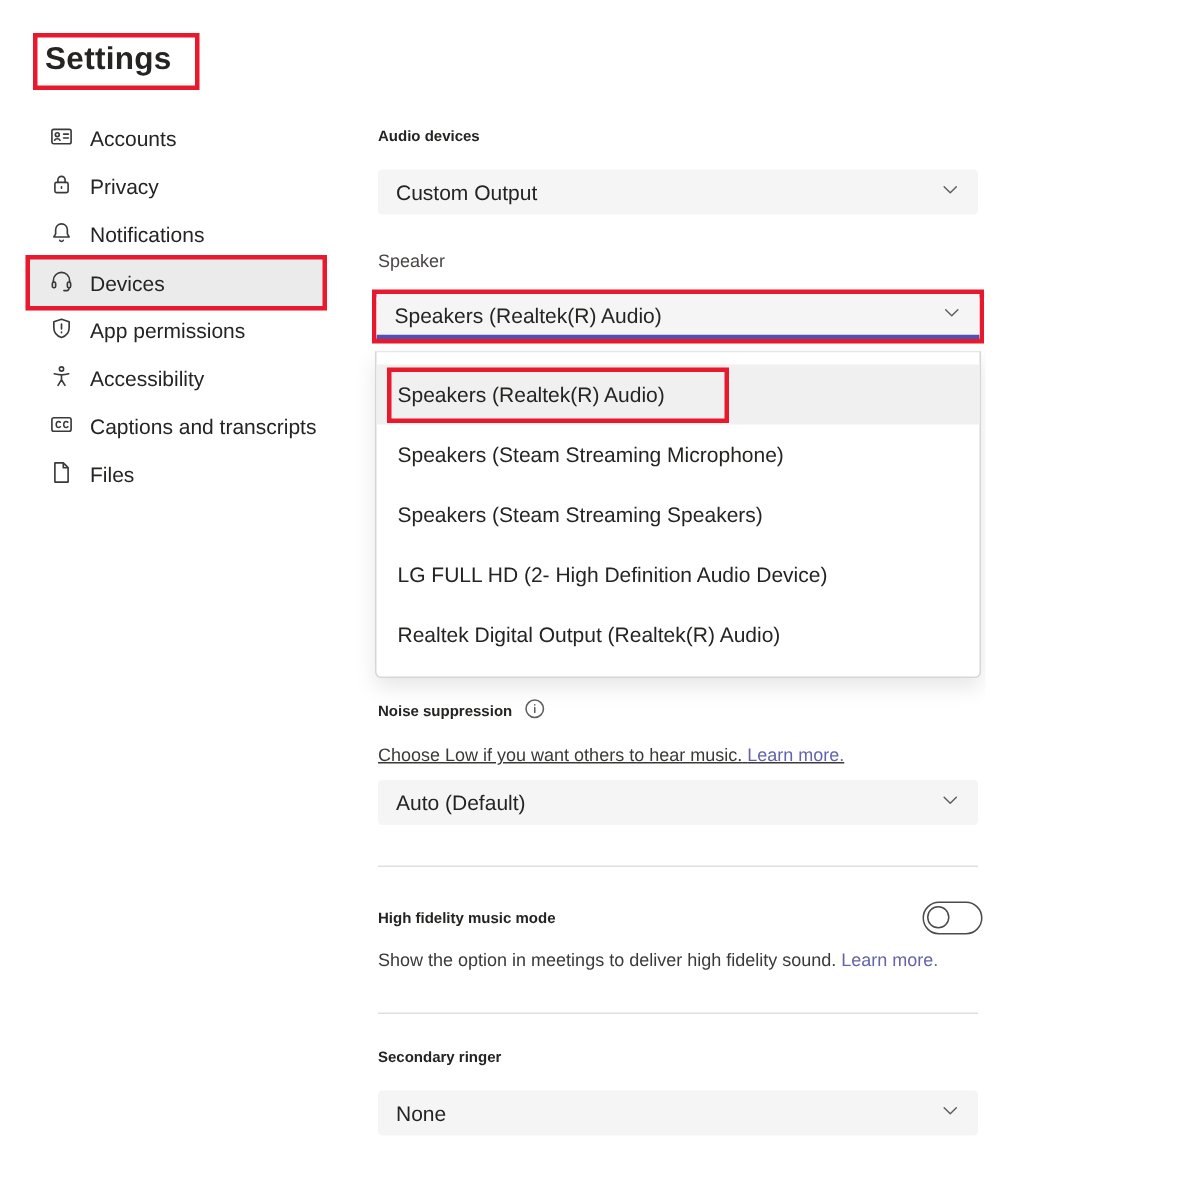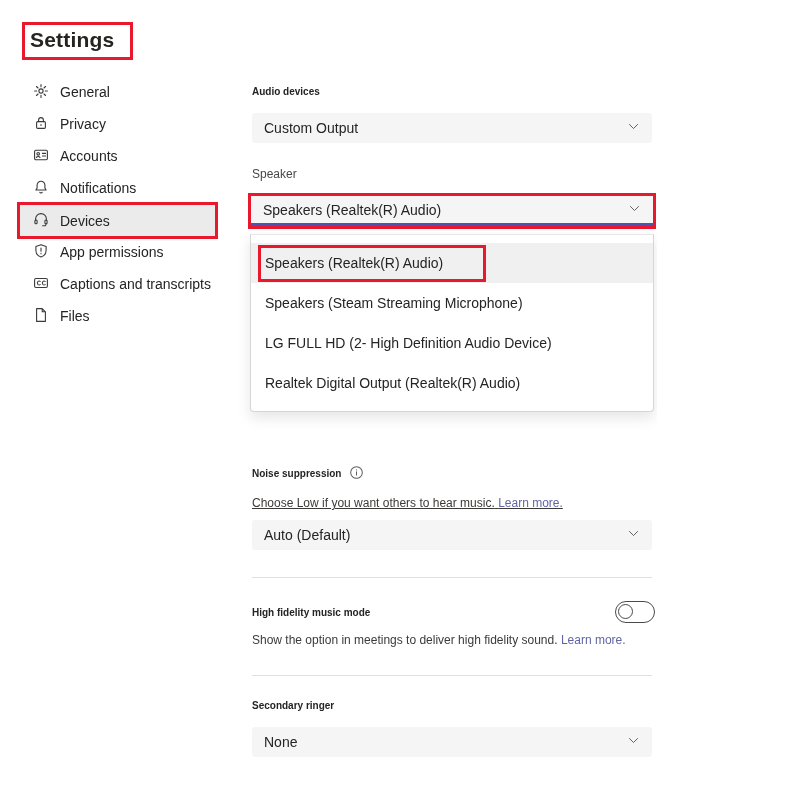--- a/index.html
+++ b/index.html
@@ -81,39 +81,32 @@
     <span>
       <svg viewBox="0 0 16 16">
           <path d="M3.5 3.5l9 9M12.5 3.5l-9 9"></path>
         </svg>
     </span>
   </button>
 
   <nav class="sidebar">
     <div class="side-item">
       <span><svg viewBox="0 0 16 16">
-            <circle cx="8" cy="8" r="2.1"></circle>
-            <path d="M8 1.6v2.1M8 12.3v2.1M1.6 8h2.1M12.3 8h2.1M3.5 3.5l1.5 1.5M11 11l1.5 1.5M12.5 3.5L11 5M5 11l-1.5 1.5"></path>
-          </svg></span>
-      <span>General</span>
-    </div>
-    <div class="side-item">
-      <span><svg viewBox="0 0 16 16">
-            <rect x="3.6" y="6.6" width="8.8" height="6.8" rx="1.1"></rect>
-            <path d="M5.6 6.6V5a2.4 2.4 0 0 1 4.8 0v1.6M8 9.5v1"></path>
-          </svg></span>
-      <span>Privacy</span>
-    </div>
-    <div class="side-item">
-      <span><svg viewBox="0 0 16 16">
             <rect x="1.6" y="3.2" width="12.8" height="9.6" rx="1.2"></rect>
             <circle cx="5.2" cy="6.8" r="1.3"></circle>
             <path d="M3.4 10.5c.5-1.3 3.1-1.3 3.6 0M9.4 6.4h3.2M9.4 9h3.2"></path>
           </svg></span>
       <span>Accounts</span>
+    </div>
+    <div class="side-item">
+      <span><svg viewBox="0 0 16 16">
+            <rect x="3.6" y="6.6" width="8.8" height="6.8" rx="1.1"></rect>
+            <path d="M5.6 6.6V5a2.4 2.4 0 0 1 4.8 0v1.6M8 9.5v1"></path>
+          </svg></span>
+      <span>Privacy</span>
     </div>
     <div class="side-item">
       <span><svg viewBox="0 0 16 16">
             <path d="M8 2.2a3.9 3.9 0 0 1 3.9 3.9v2.8l1.2 2.1H2.9l1.2-2.1V6.1A3.9 3.9 0 0 1 8 2.2zM6.8 13.2a1.3 1.3 0 0 0 2.4 0"></path>
           </svg></span>
       <span>Notifications</span>
     </div>
     <div class="side-item selected">
       <span><svg viewBox="0 0 16 16">
             <path d="M2.6 9.2V8a5.4 5.4 0 0 1 10.8 0v1.2"></path>
@@ -122,20 +115,27 @@
             <path d="M13 12.8v.5a1.4 1.4 0 0 1-1.4 1.4H9.6"></path>
           </svg></span>
       <span>Devices</span>
     </div>
     <div class="side-item">
       <span><svg viewBox="0 0 16 16">
             <path d="M8 1.8l5.1 1.7v4c0 3.1-2.1 5.5-5.1 6.5-3-1-5.1-3.4-5.1-6.5v-4z"></path>
             <path d="M8 5v3.3M8 10.4v.4"></path>
           </svg></span>
       <span>App permissions</span>
+    </div>
+    <div class="side-item">
+      <span><svg viewBox="0 0 16 16">
+            <circle cx="8" cy="3" r="1.4"></circle>
+            <path d="M3.2 6.2c3.2 1 6.4 1 9.6 0M8 6.9v3.2M8 10.1l-2.3 3.8M8 10.1l2.3 3.8"></path>
+          </svg></span>
+      <span>Accessibility</span>
     </div>
     <div class="side-item">
       <span><svg viewBox="0 0 16 16">
             <rect x="1.6" y="3.5" width="12.8" height="9" rx="1.4"></rect>
             <path d="M7.2 6.5c-.6-.7-1.7-.7-2.3 0-.5.7-.5 2.3 0 3 .6.7 1.7.7 2.3 0M12.2 6.5c-.6-.7-1.7-.7-2.3 0-.5.7-.5 2.3 0 3 .6.7 1.7.7 2.3 0"></path>
           </svg></span>
       <span>Captions and transcripts</span>
     </div>
     <div class="side-item">
       <span><svg viewBox="0 0 16 16">
@@ -164,20 +164,21 @@
         <span><svg viewBox="0 0 16 16">
               <path d="M3 5.5l5 5 5-5"></path>
             </svg></span>
       </div>
     </div>
 
     <div class="panel">
       <div class="opt-annotation"></div>
       <div class="opt selected">Speakers (Realtek(R) Audio)</div>
       <div class="opt">Speakers (Steam Streaming Microphone)</div>
+      <div class="opt">Speakers (Steam Streaming Speakers)</div>
       <div class="opt">LG FULL HD (2- High Definition Audio Device)</div>
       <div class="opt">Realtek Digital Output (Realtek(R) Audio)</div>
     </div>
 
     <h2 class="sec-h h-noise">
       <span>Noise suppression</span>
       <span class="info-icon"><svg viewBox="0 0 16 16">
             <circle cx="8" cy="8" r="6.2"></circle>
             <path d="M8 7.2v3.4M8 5.2v.2"></path>
           </svg></span>

